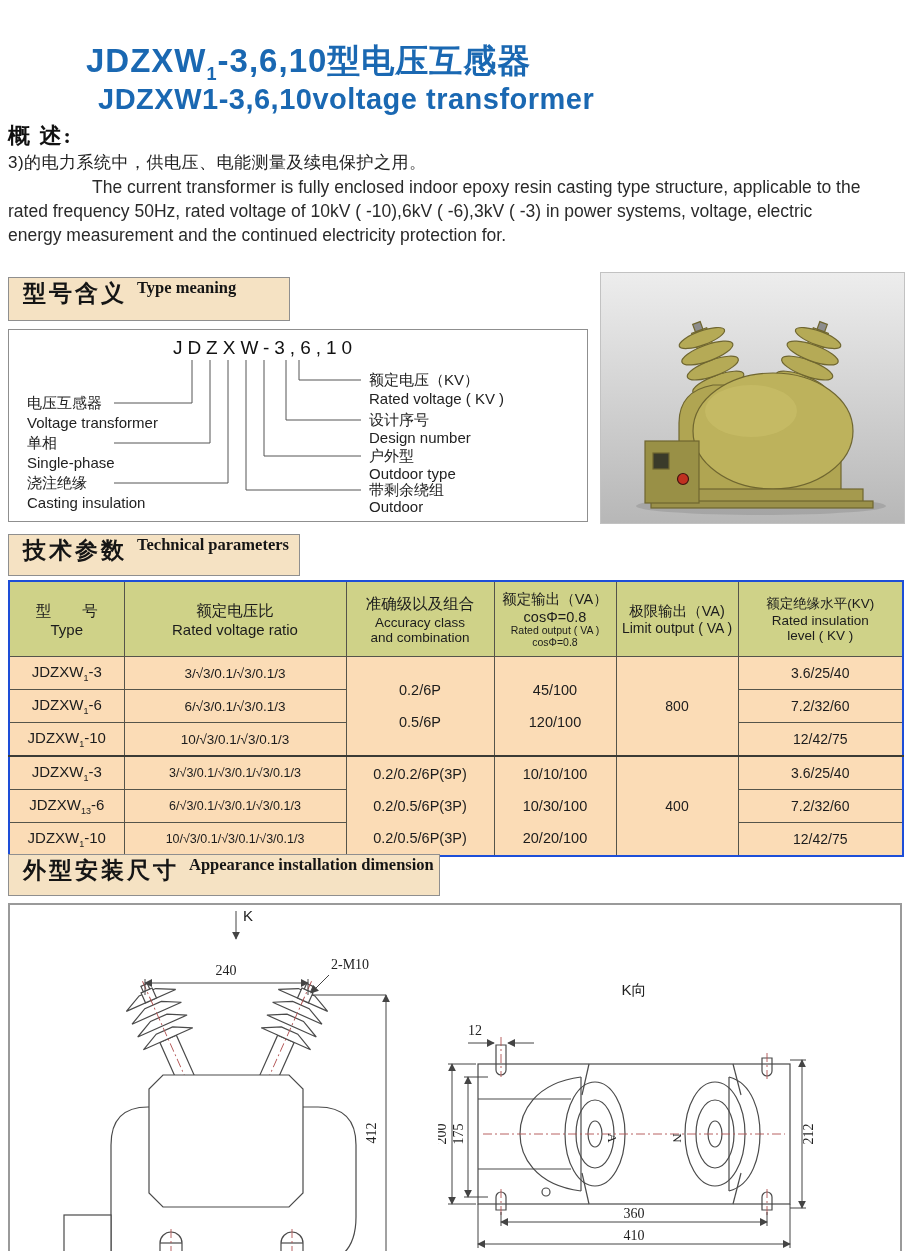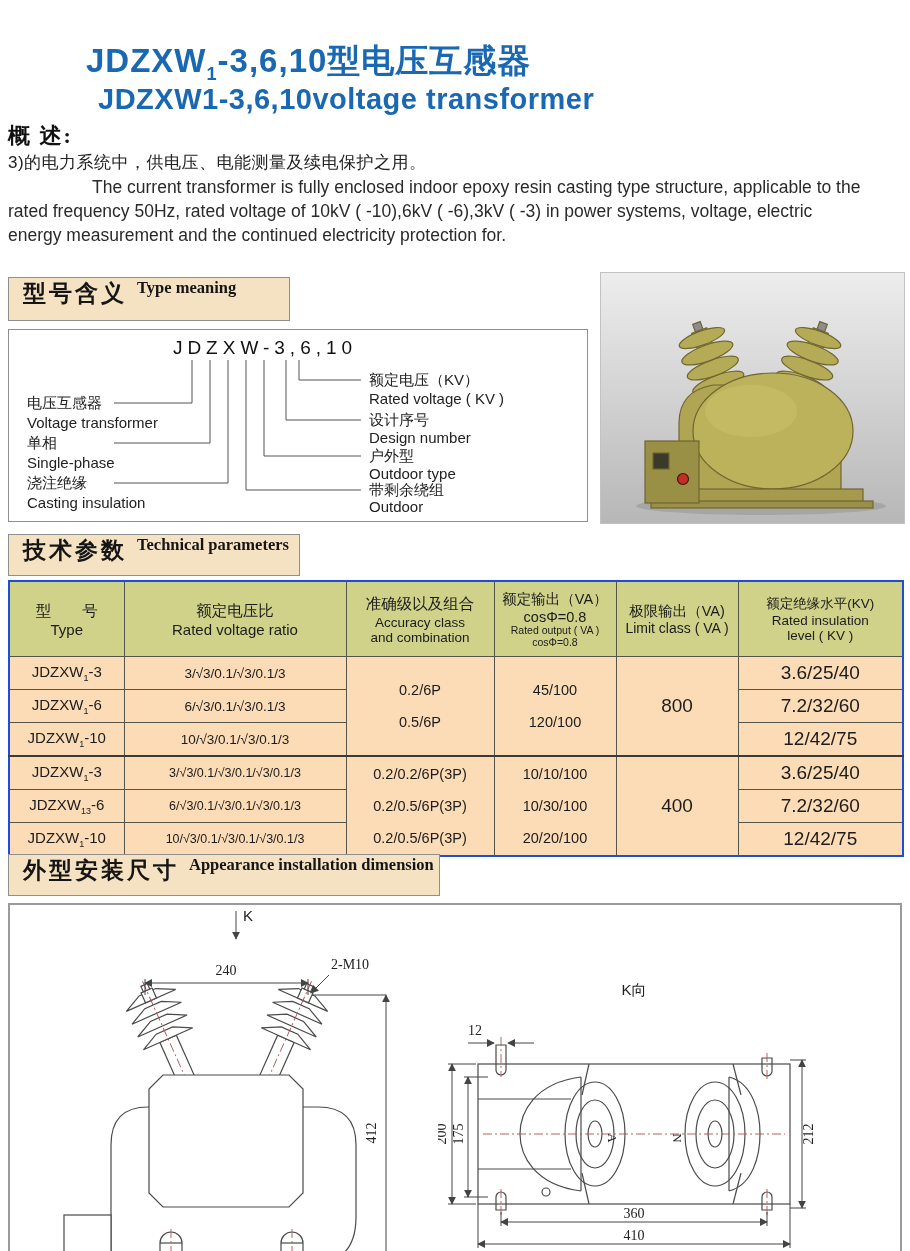--- a/index.html
+++ b/index.html
@@ -39,21 +39,21 @@
   table.params th{background:#cfd288;height:74px;font-weight:normal;}
   table.params td{background:#fbdcb6;height:32px;}
   tr.g2s td{border-top:2px solid #3b3b35;}
   .h-cn{font-size:15.5px;}
   .h-cn2{font-size:14.5px;}
   .h-en{font-size:13.5px;line-height:15px;}
   .h-sm{font-size:10.5px;line-height:11.5px;}
   .t-type{font-size:15px;}
   .t-type sub{font-size:0.6em;}
   .t-ratio{font-size:13.5px;}
-  .t-val{font-size:19px;}
+  .t-val{font-size:14px;}
   .mcell2{display:flex;flex-direction:column;justify-content:center;gap:16px;height:96px;font-size:14.5px;}
   .mcell3{display:flex;flex-direction:column;height:96px;font-size:14.5px;}
   .mcell3 div{height:32px;line-height:32px;text-align:center;}
   
   .draw-box{position:absolute;left:8px;top:866px;width:894px;height:379px;border:2px solid #9a9a9a;
             box-sizing:border-box;background:#fff;}
   .draw-box svg{position:absolute;}
   #svg-front{left:36px;top:0px;}
   #svg-kview{left:428px;top:28px;}
   .dim{font-family:"Liberation Serif",serif;font-size:14px;fill:#222;}
@@ -185,21 +185,21 @@
         <div class="h-en">and combination</div>
       </th>
       <th>
         <div class="h-cn2">额定输出（VA）</div>
         <div class="h-cn2">cosΦ=0.8</div>
         <div class="h-sm">Rated output ( VA )</div>
         <div class="h-sm">cosΦ=0.8</div>
       </th>
       <th>
         <div class="h-cn2">极限输出（VA)</div>
-        <div class="h-en" style="font-size:14px;">Limit class ( VA )</div>
+        <div class="h-en" style="font-size:14px;">Limit output ( VA )</div>
       </th>
       <th>
         <div class="h-cn2" style="font-size:13.5px;">额定绝缘水平(KV)</div>
         <div class="h-en">Rated insulation</div>
         <div class="h-en">level ( KV )</div>
       </th>
     </tr>
 
     <tr>
       <td class="t-type"><span>JDZXW</span><sub>1</sub><span>-3</span></td>

